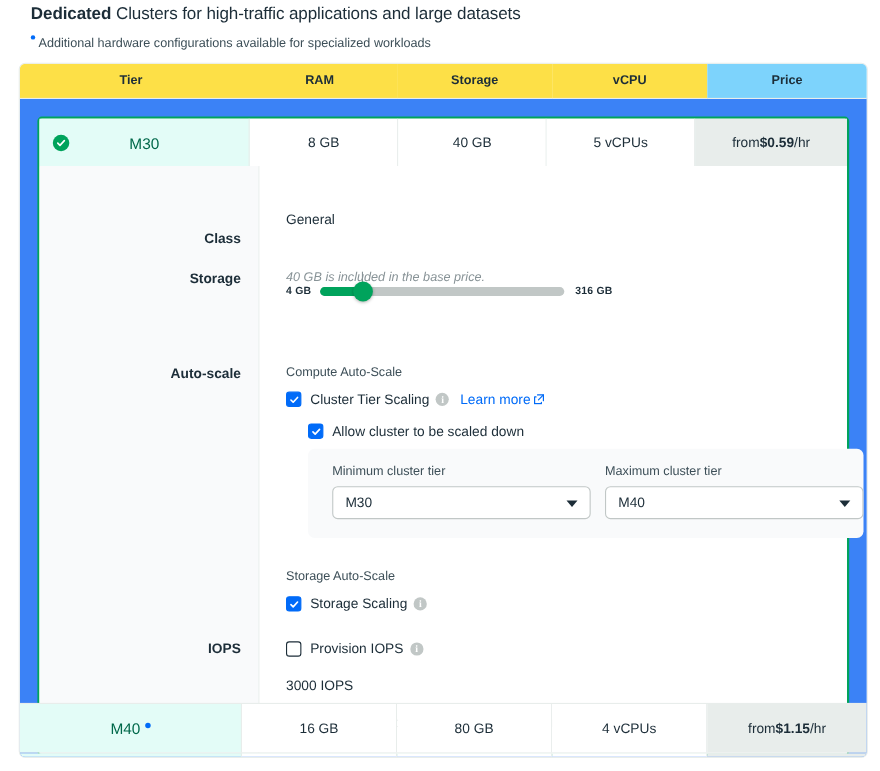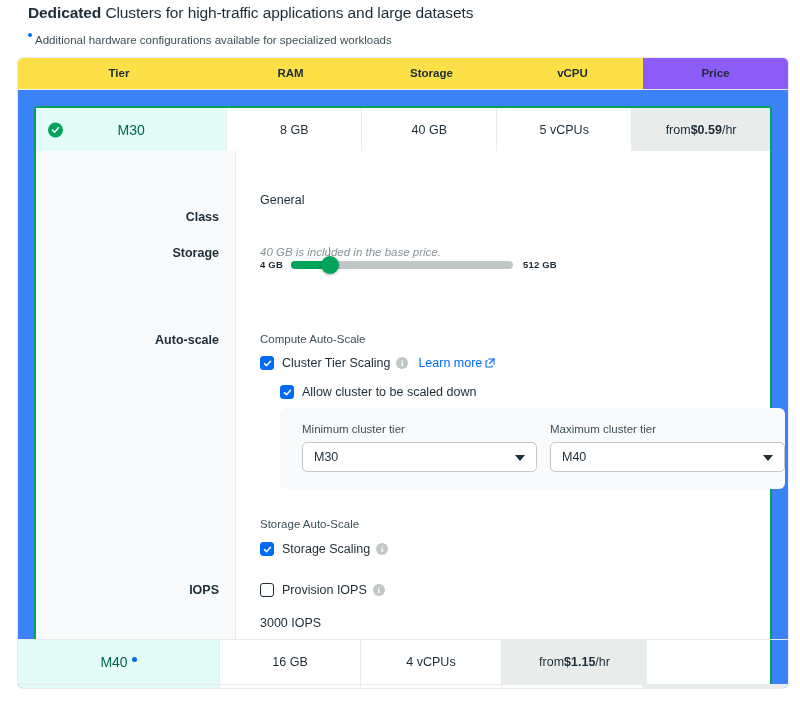--- a/index.html
+++ b/index.html
@@ -45,21 +45,21 @@
   table.tiers col.c-ram    { width: 141px; }
   table.tiers col.c-stor   { width: 141px; }
   table.tiers col.c-vcpu   { width: 141px; }
   table.tiers col.c-price  { width: 145px; }
 
   thead th {
     font-size: 11.5px; font-weight: 700; color: #1c2d38;
     text-align: center; padding: 9px 0 10px 0; border-bottom: 1px solid #e8edeb;
     background: #fde047;
   }
-  thead th.price-h { background: #8b5cf6; text-align: center; }
+  thead th.price-h { background: #7dd3fc; text-align: center; }
 
   
   tr.sel-row td {
     background: #3b82f6; border: none; padding: 16px;
   }
   .sel-wrap {
     position: relative;
     border: 2px solid #00a35c; border-radius: 4px;
     margin: 0; background: #fff;
   }
@@ -271,21 +271,21 @@
 
                   <div class="dnote" style="top:95px;">40 GB is included in the base price.</div>
 
                   <div class="slider-row">
                     <span class="sl-min">4 GB</span>
                     <span class="sl-track">
                       <span class="sl-fill"></span>
                       <span class="sl-tick"></span>
                       <span class="sl-thumb"></span>
                     </span>
-                    <span class="sl-max">512 GB</span>
+                    <span class="sl-max">316 GB</span>
                   </div>
 
                   <div class="dsub" style="top:182px;">Compute Auto-Scale</div>
 
                   <div class="cbrow" style="left:24px; top:205px;">
                     <span class="cb on">
                       <svg width="9" height="9" viewBox="0 0 12 12">
                           <path d="M2 6.2 L4.7 8.9 L10 3.1" fill="none" stroke="#ffffff" stroke-width="2" stroke-linecap="round" stroke-linejoin="round"></path>
                         </svg>
                     </span>
@@ -361,20 +361,21 @@
         </tr>
       </tbody>
     </table>
 
     <div class="m40-row">
       <div class="cell tier-cell">
         <span>M40</span>
           <span class="blue-sup"></span>
       </div>
       <div class="cell ram-cell">16 GB</div>
+      <div class="cell stor-cell">80 GB</div>
       <div class="cell vcpu-cell">4 vCPUs</div>
       <div class="cell price-cell">
         <span>from </span>
           <b>$1.15</b>
           <span>/hr</span>
       </div>
     </div>
 
     <div class="m40-peek">
       <div class="pk pk1"></div>

